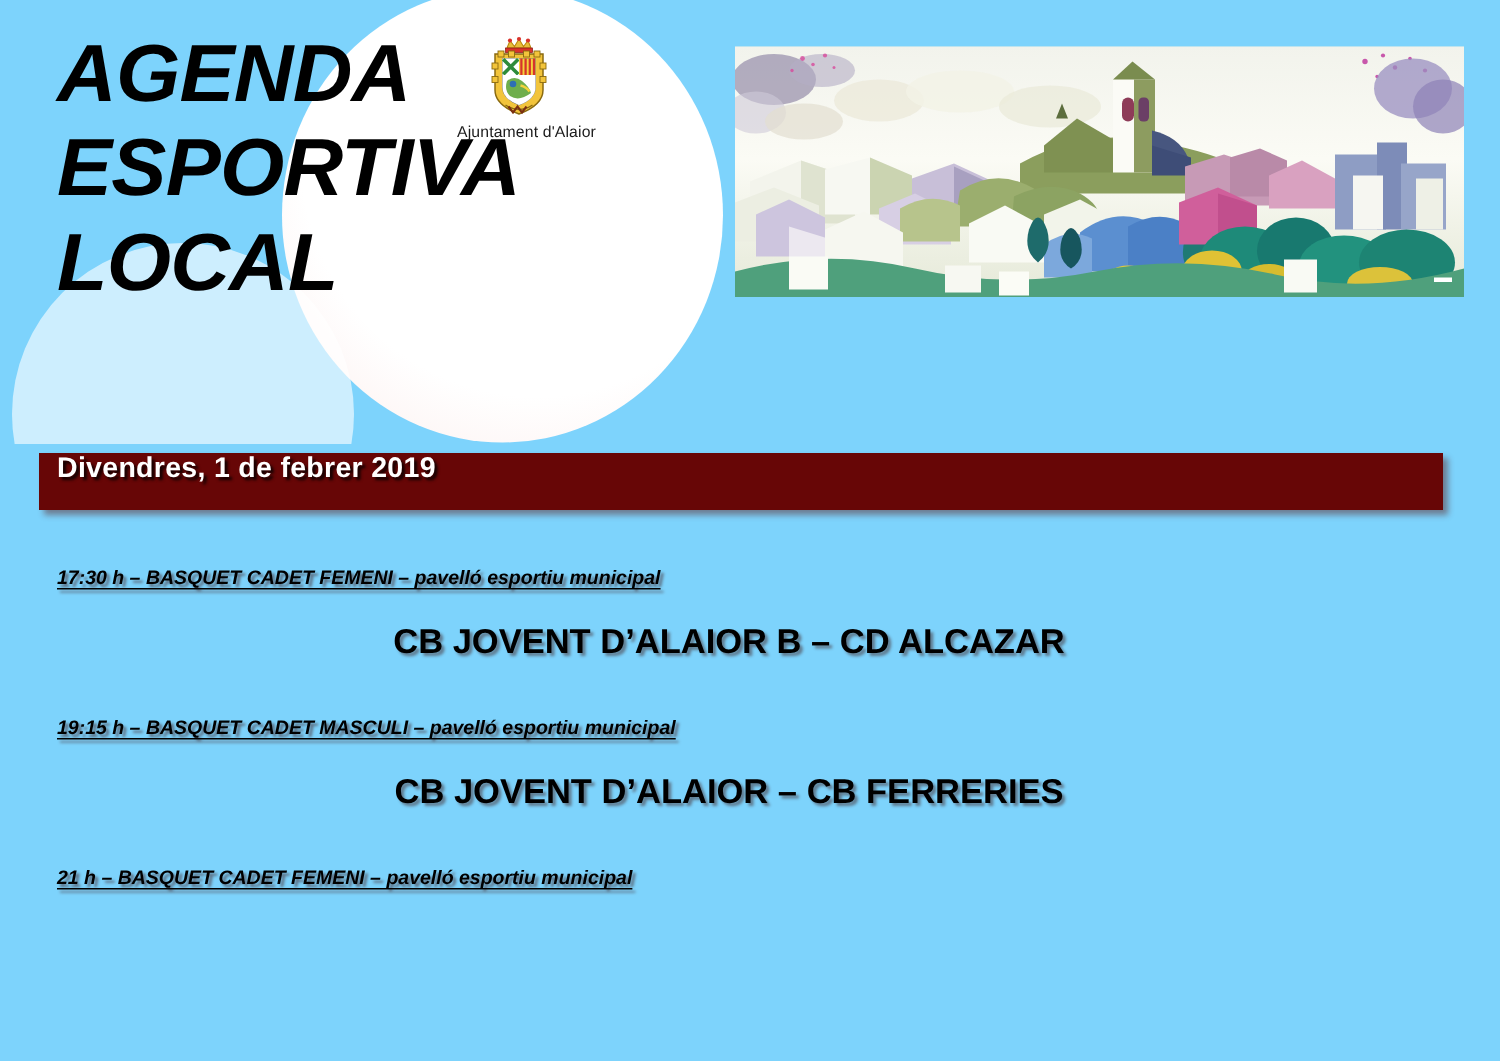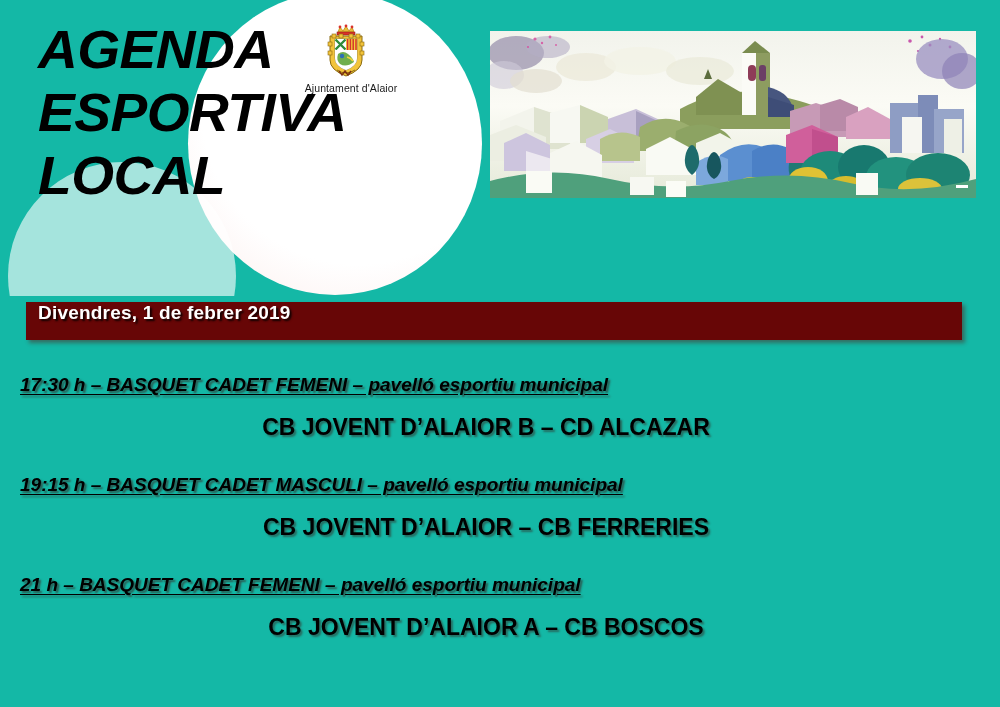--- a/index.html
+++ b/index.html
@@ -11,21 +11,21 @@
     width: 1000px;
     height: 707px;
     overflow: hidden;
     font-family: "Liberation Sans", sans-serif;
   }
 
   .poster {
     position: relative;
     width: 1000px;
     height: 707px;
-    background: #14b8a6;
+    background: #7dd3fc;
     overflow: hidden;
   }
 
   
   .circle-white {
     position: absolute;
     left: 188px;
     top: -8px;
     width: 294px;
     height: 303px;
@@ -138,27 +138,27 @@
     left: 0;
     top: 372px;
     width: 1000px;
     z-index: 6;
   }
   .event {
     margin-bottom: 12px;
   }
   .event-head {
     font-family: "Liberation Sans", sans-serif;
-    font-size: 19px;
+    font-size: 13px;
     font-weight: 700;
     font-style: italic;
     color: #000000;
     text-decoration: underline;
     text-underline-offset: 3px;
-    padding-left: 20px;
+    padding-left: 38px;
     text-shadow: 2px 2px 2px rgba(60, 15, 12, 0.55);
     white-space: nowrap;
     line-height: 26px;
   }
   .event-match {
     font-family: "Liberation Sans", sans-serif;
     font-size: 23px;
     font-weight: 700;
     color: #000000;
     text-align: center;
@@ -354,18 +354,17 @@
 
     <div class="event">
       <div class="event-head">19:15 h – BASQUET CADET MASCULI – pavelló esportiu municipal</div>
       <div class="event-match">CB JOVENT D’ALAIOR – CB FERRERIES</div>
     </div>
 
     <div class="sp-1"></div>
 
     <div class="event">
       <div class="event-head">21 h – BASQUET CADET FEMENI – pavelló esportiu municipal</div>
-      <div class="event-match">CB JOVENT D’ALAIOR A – CB BOSCOS</div>
     </div>
 
   </div>
 
 </div>
 
 </body></html>

